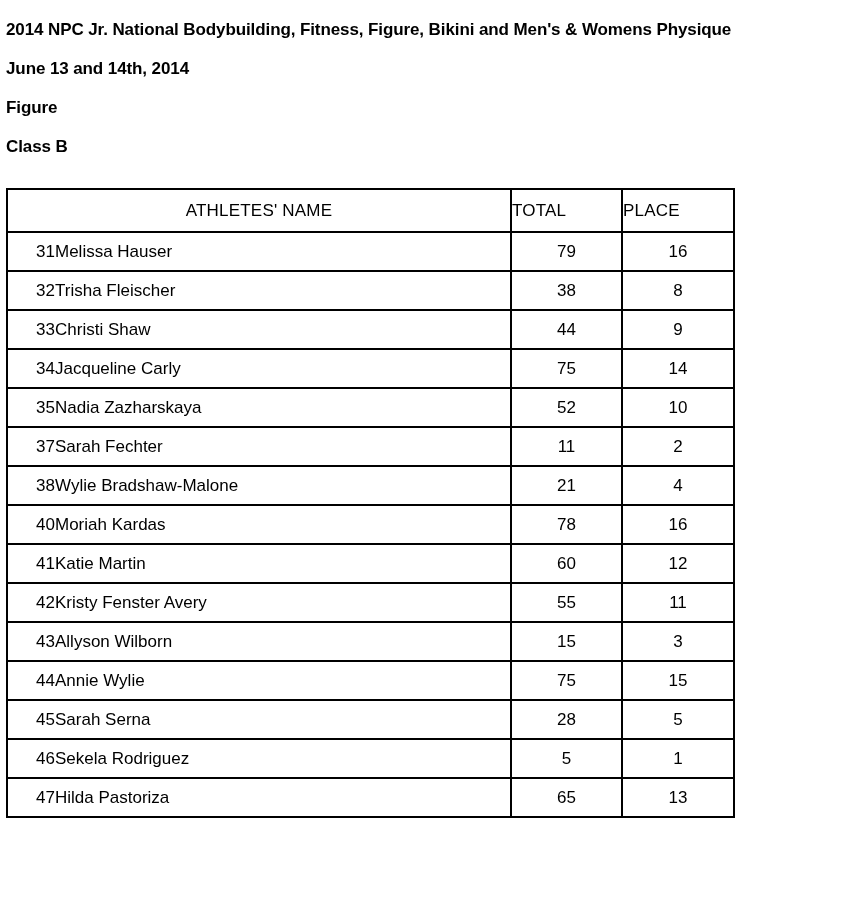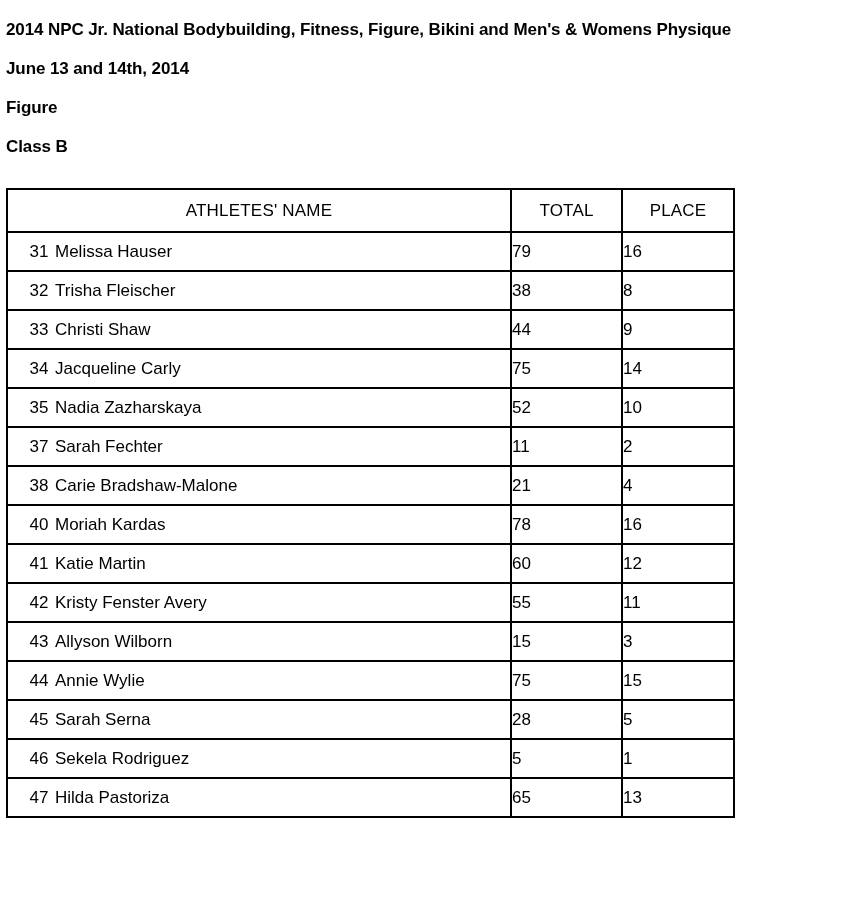--- a/index.html
+++ b/index.html
@@ -59,49 +59,49 @@
     background: #ffffff;
   }
 
   col.c-name  { width: 504px; }
   col.c-total { width: 111px; }
   col.c-place { width: 112px; }
 
   thead th {
     height: 41px;
     font-weight: bold;
-    text-align: center;
+    text-align: left;
     letter-spacing: 0.2px;
   }
   thead th.h-name { text-align: center; }
 
   tbody tr { height: 39px; }
 
   td.cell-name {
     text-align: left;
     padding: 0;
   }
   .name-wrap {
     display: flex;
     align-items: center;
   }
   .athlete-num {
     display: inline-block;
     width: 47px;
     padding-left: 15px;
     box-sizing: border-box;
-    text-align: center;
+    text-align: right;
   }
   .athlete-name {
     display: inline-block;
   }
 
   td.cell-total,
   td.cell-place {
-    text-align: left;
+    text-align: center;
   }
 </style>
 </head>
 <body>
 
 <div id="page">
 
   <div class="heading-block">
     <div class="heading-line l1">2014 NPC Jr. National Bodybuilding, Fitness, Figure, Bikini and Men's &amp; Womens Physique</div>
     <div class="heading-line">June 13 and 14th, 2014</div>
@@ -180,21 +180,21 @@
               <span class="athlete-name">Sarah Fechter</span>
             </div>
           </td>
           <td class="cell-total">11</td>
           <td class="cell-place">2</td>
         </tr>
         <tr>
           <td class="cell-name">
             <div class="name-wrap">
               <span class="athlete-num">38</span>
-              <span class="athlete-name">Carie Bradshaw-Malone</span>
+              <span class="athlete-name">Wylie Bradshaw-Malone</span>
             </div>
           </td>
           <td class="cell-total">21</td>
           <td class="cell-place">4</td>
         </tr>
         <tr>
           <td class="cell-name">
             <div class="name-wrap">
               <span class="athlete-num">40</span>
               <span class="athlete-name">Moriah Kardas</span>

